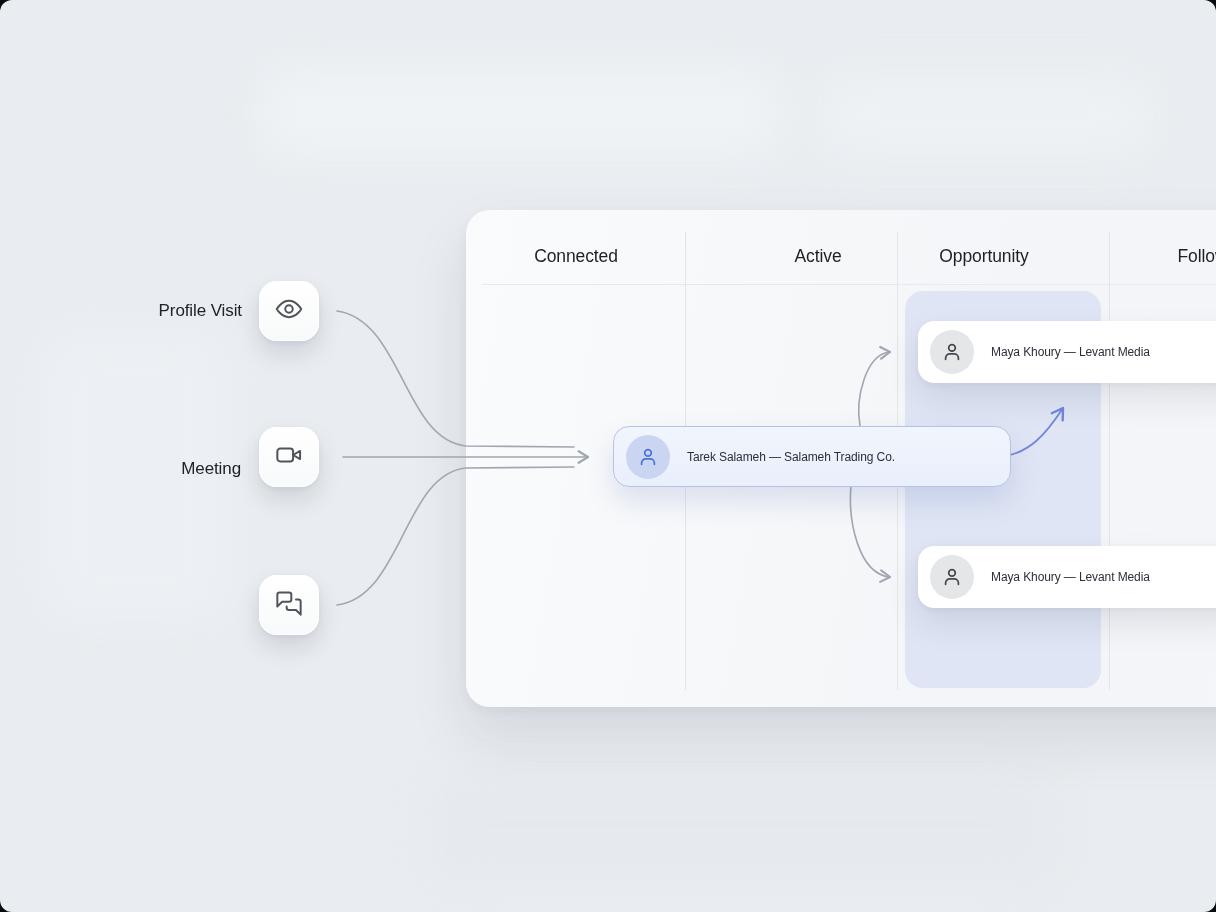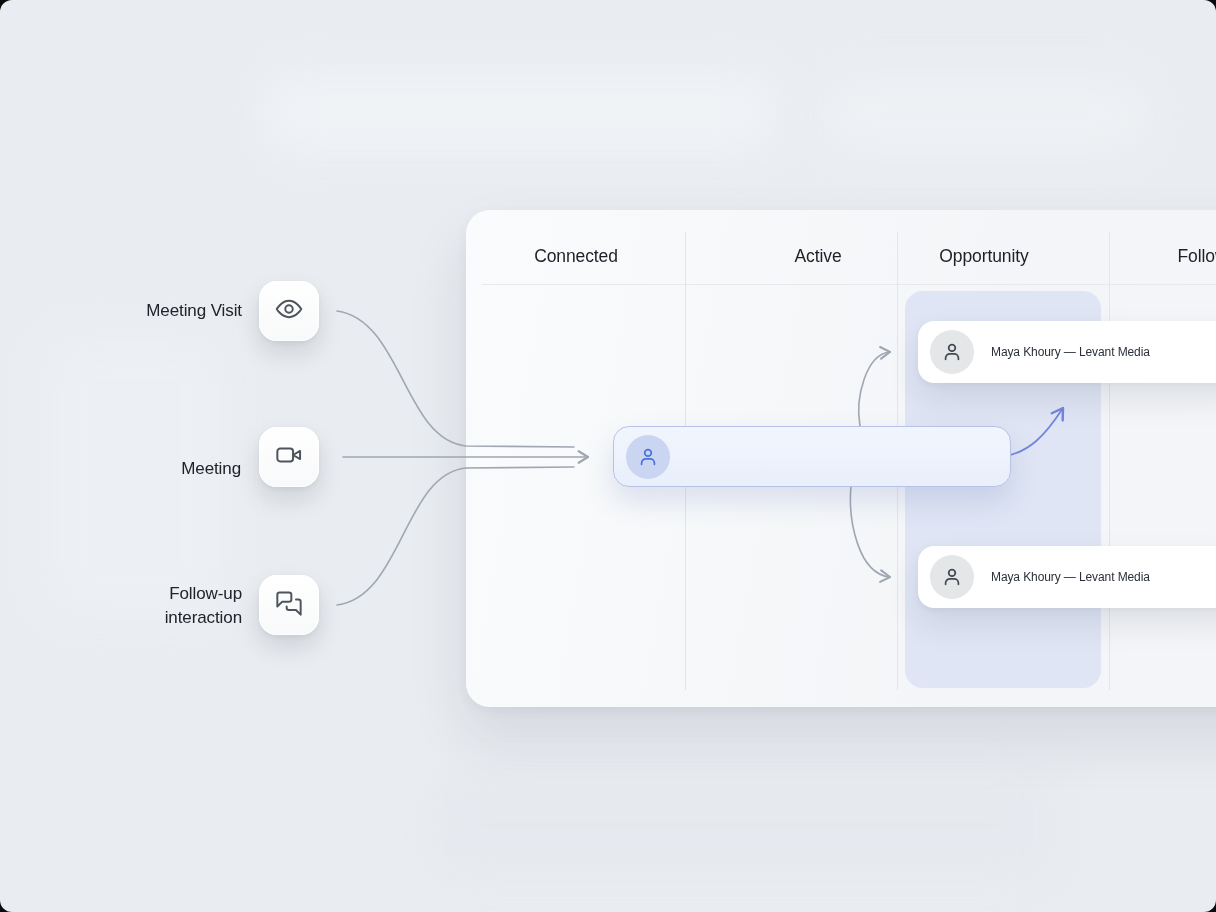--- a/index.html
+++ b/index.html
@@ -86,41 +86,40 @@
 </head>
 <body>
 
 <div class="stage">
 
   <div class="blob b1"></div>
   <div class="blob b2"></div>
   <div class="blob b3"></div>
   <div class="blob b4"></div>
 
-  <div class="src-label lbl-1">Meeting Visit</div>
+  <div class="src-label lbl-1">Profile Visit</div>
   <div class="tile tile-1">
     <span>
       <svg width="28" height="28" viewBox="0 0 24 24" fill="none" stroke="currentColor" stroke-width="1.7" stroke-linecap="round" stroke-linejoin="round">
         <path d="M1.5 12S5.5 5 12 5s10.5 7 10.5 7-4 7-10.5 7S1.5 12 1.5 12z"></path>
           <circle cx="12" cy="12" r="3.2"></circle>
       </svg>
     </span>
   </div>
 
   <div class="src-label lbl-2">Meeting</div>
   <div class="tile tile-2">
     <span>
       <svg width="28" height="28" viewBox="0 0 24 24" fill="none" stroke="currentColor" stroke-width="1.7" stroke-linecap="round" stroke-linejoin="round">
         <rect x="2" y="6.5" width="13.5" height="11" rx="2.5"></rect>
           <path d="M15.5 12l6-3.5v7z"></path>
       </svg>
     </span>
   </div>
 
-  <div class="src-label lbl-3">Follow-up interaction</div>
   <div class="tile tile-3">
     <span>
       <svg width="28" height="28" viewBox="0 0 24 24" fill="none" stroke="currentColor" stroke-width="1.7" stroke-linecap="round" stroke-linejoin="round">
         <path d="M14 9a2 2 0 0 1-2 2H6l-4 4V5a2 2 0 0 1 2-2h8a2 2 0 0 1 2 2z"></path>
         <path d="M18 9h2a2 2 0 0 1 2 2v11l-4-4h-6a2 2 0 0 1-2-2v-1"></path>
       </svg>
     </span>
   </div>
 
   <section class="panel">
@@ -157,20 +156,21 @@
     </g>
   </svg>
 
   <div class="card card-primary">
     <span class="avatar">
       <svg width="22" height="22" viewBox="0 0 24 24" fill="none" stroke="currentColor" stroke-width="1.9" stroke-linecap="round" stroke-linejoin="round">
         <circle cx="12" cy="7.5" r="3.6"></circle>
           <path d="M5 20v-1.3a4.6 4.6 0 0 1 4.6-4.6h4.8A4.6 4.6 0 0 1 19 18.7V20"></path>
       </svg>
     </span>
+    <span class="card-label">Tarek Salameh — Salameh Trading Co.</span>
   </div>
 
   <div class="card card-default card-maya-1">
     <span class="avatar">
       <svg width="22" height="22" viewBox="0 0 24 24" fill="none" stroke="currentColor" stroke-width="1.9" stroke-linecap="round" stroke-linejoin="round">
         <circle cx="12" cy="7.5" r="3.6"></circle>
           <path d="M5 20v-1.3a4.6 4.6 0 0 1 4.6-4.6h4.8A4.6 4.6 0 0 1 19 18.7V20"></path>
       </svg>
     </span>
     <span class="card-label">Maya Khoury — Levant Media</span>

